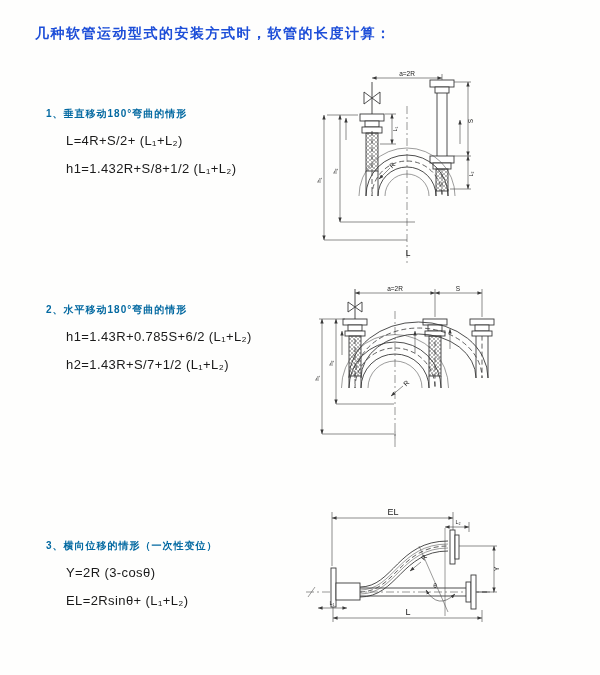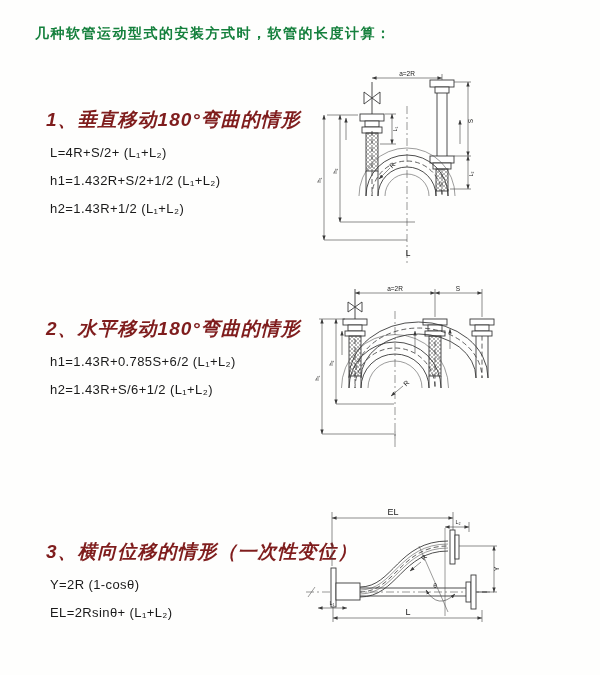--- a/index.html
+++ b/index.html
@@ -4,31 +4,31 @@
 <style>
   html,body{margin:0;padding:0;}
   body{
     width:600px;height:675px;position:relative;overflow:hidden;
     background:#fefefd;
     font-family:"Liberation Sans","DejaVu Sans",sans-serif;
     color:#1c1c1c;
   }
   .page-title{
     position:absolute;left:35px;top:25px;
-    font-size:14px;font-weight:700;letter-spacing:1.5px;color:#15803d;
+    font-size:14px;font-weight:700;letter-spacing:1.5px;color:#1d4ed8;
   }
   .section{position:absolute;left:46px;}
-  .sec1{top:107px;} .sec2{top:316px;} .sec3{top:539px;}
+  .sec1{top:107px;} .sec2{top:303px;} .sec3{top:539px;}
   .sec-heading{
-    font-size:19px;font-weight:700;letter-spacing:1px;color:#7f1d1d;
-    margin-bottom:11px;white-space:nowrap;font-style:italic;
+    font-size:10px;font-weight:700;letter-spacing:1px;color:#0369a1;
+    margin-bottom:11px;white-space:nowrap;
   }
   .formula{
     font-size:13px;font-weight:400;color:#1a1a1a;
-    margin-left:4px;margin-bottom:11px;line-height:17px;
+    margin-left:20px;margin-bottom:11px;line-height:17px;
     letter-spacing:0.4px;white-space:nowrap;
   }
   svg{position:absolute;overflow:visible;}
   .d1{left:310px;top:68px;}
   .d2{left:310px;top:283px;}
   .d3{left:298px;top:498px;}
   .ln{stroke:#3a3a3a;stroke-width:0.9;fill:none;}
   .thin{stroke:#4a4a4a;stroke-width:0.55;fill:none;}
   .dim{stroke:#3f3f3f;stroke-width:0.6;fill:none;}
   .cl{stroke:#555;stroke-width:0.6;fill:none;stroke-dasharray:8 3 2 3;}
@@ -40,33 +40,32 @@
   .t85{font-size:8.5px;} .t9{font-size:9px;}
 </style>
 </head>
 <body>
 
 <div class="page-title">几种软管运动型式的安装方式时，软管的长度计算：</div>
 
 <div class="section sec1">
   <div class="sec-heading">1、垂直移动180°弯曲的情形</div>
   <div class="formula">L=4R+S/2+ (L₁+L₂)</div>
-  <div class="formula">h1=1.432R+S/2+1/2 (L₁+L₂)</div>
-  <div class="formula">h2=1.43R+1/2 (L₁+L₂)</div>
+  <div class="formula">h1=1.432R+S/8+1/2 (L₁+L₂)</div>
 </div>
 
 <div class="section sec2">
   <div class="sec-heading">2、水平移动180°弯曲的情形</div>
   <div class="formula">h1=1.43R+0.785S+6/2 (L₁+L₂)</div>
-  <div class="formula">h2=1.43R+S/6+1/2 (L₁+L₂)</div>
+  <div class="formula">h2=1.43R+S/7+1/2 (L₁+L₂)</div>
 </div>
 
 <div class="section sec3">
   <div class="sec-heading">3、横向位移的情形（一次性变位）</div>
-  <div class="formula">Y=2R (1-cosθ)</div>
+  <div class="formula">Y=2R (3-cosθ)</div>
   <div class="formula">EL=2Rsinθ+ (L₁+L₂)</div>
 </div>
 
 <svg class="d1" width="200" height="200" viewBox="0 0 200 200">
   <defs>
     <pattern id="braid1" width="4" height="4" patternUnits="userSpaceOnUse">
       <path d="M0 4L4 0M0 0L4 4" stroke="#6a6a6a" stroke-width="0.5"></path>
     </pattern>
     <marker id="m1" viewBox="0 0 10 10" refX="9.5" refY="5" markerWidth="8" markerHeight="8" orient="auto-start-reverse">
       <path d="M0 1.5L10 5L0 8.5z" fill="#3a3a3a"></path>

